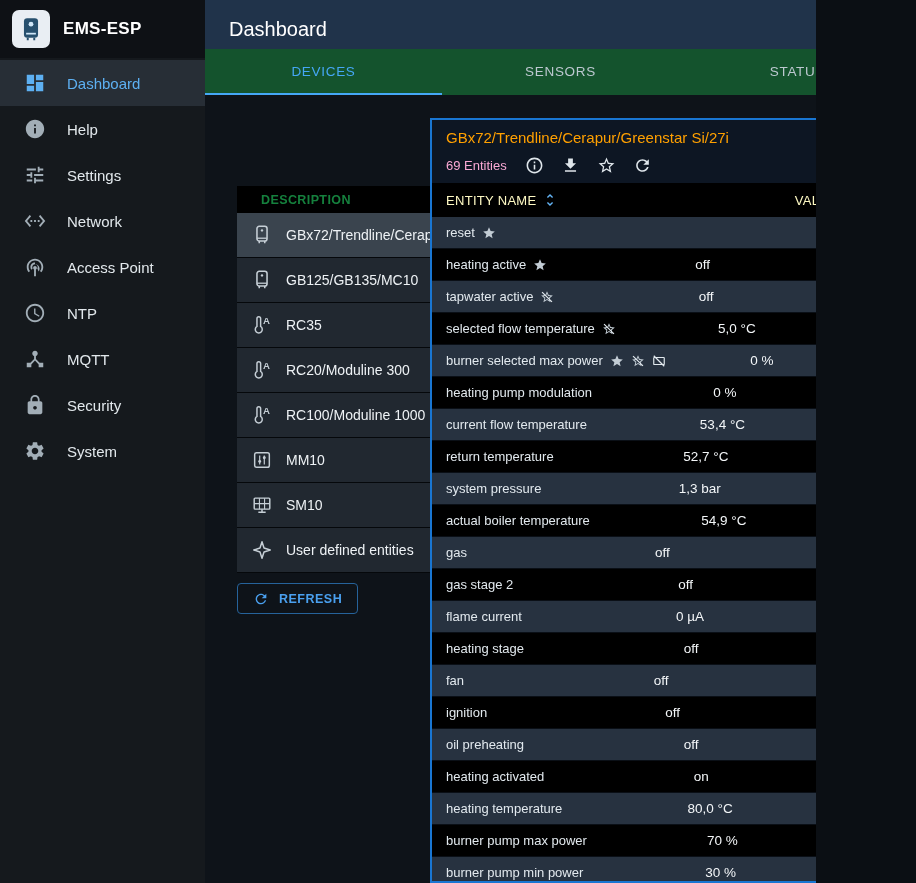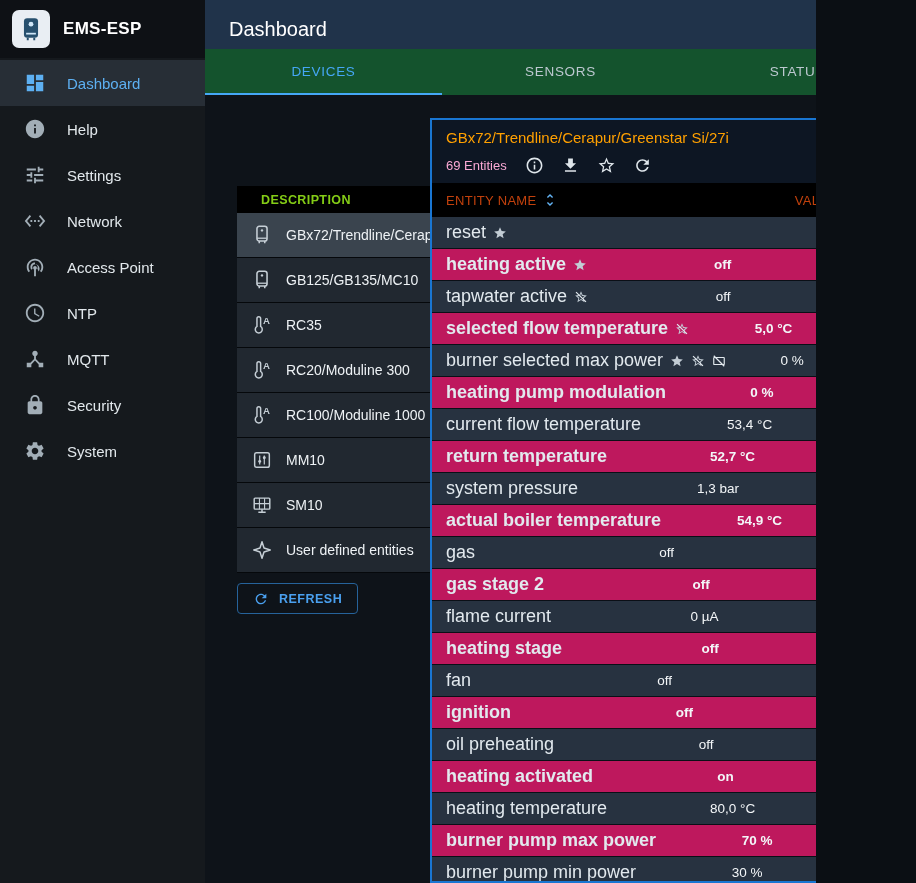--- a/index.html
+++ b/index.html
@@ -38,21 +38,21 @@
   .tabbar{position:absolute;left:205px;top:49px;width:711px;height:46px;display:flex;background:#14532d;z-index:2;}
   .tab{flex:1;display:flex;align-items:center;justify-content:center;font-size:13.5px;letter-spacing:.7px;
        color:#bdc8d0;border-bottom:2px solid transparent;cursor:pointer;font-weight:500;}
   .tab.active{color:#45a7f5;border-bottom-color:#45a7f5;}
 
   
   .content{position:absolute;left:205px;top:104px;width:711px;height:779px;background:#0e1319;}
 
   
   .device-table{position:absolute;left:32px;top:82px;width:312px;}
-  .dt-header{height:27px;background:#000;color:#84cc16;font-size:12.5px;font-weight:bold;letter-spacing:.4px;
+  .dt-header{height:27px;background:#000;color:#15803d;font-size:12.5px;font-weight:bold;letter-spacing:.4px;
              display:flex;align-items:center;padding-left:24px;}
   .dev-row{height:45px;background:#212830;display:flex;align-items:center;gap:13px;padding-left:14px;
            border-bottom:1px solid #05080b;cursor:pointer;}
   .dev-row.selected{background:#3a444e;}
   .dev-icon{width:22px;height:22px;color:#c6cfd6;flex:0 0 22px;display:flex;}
   .dev-icon svg{width:22px;height:22px;}
   .dev-label{font-size:14px;color:#eef2f5;white-space:nowrap;}
   .refresh-btn{margin-top:10px;display:flex;align-items:center;gap:10px;height:31px;padding:0 15px;
                background:transparent;border:1px solid #26639b;border-radius:4px;color:#4aa0ef;
                font-size:12.5px;font-weight:bold;letter-spacing:.5px;font-family:inherit;cursor:pointer;}
@@ -62,29 +62,29 @@
   .dialog{position:absolute;left:225px;top:14px;width:476px;height:765px;border:2px solid #1976d2;
           background:#0d1623;z-index:5;overflow:hidden;}
   .dlg-title{color:#ffa000;font-size:15px;padding:9px 14px 3px;white-space:nowrap;}
   .dlg-toolbar{display:flex;align-items:center;gap:17px;padding:6px 12px 8px 14px;}
   .entities-count{color:#f9a8d4;font-size:13px;margin-right:1px;}
   .tb-icon{display:flex;cursor:pointer;}
   .tb-icon svg{width:19px;height:19px;fill:#dfe6eb;}
   .tb-close{margin-left:auto;display:flex;cursor:pointer;}
   .tb-close svg{width:20px;height:20px;fill:#90a2ad;}
   .ehead{display:flex;align-items:center;background:#000;height:34px;padding-left:14px;
-         color:#c2410c;font-size:13px;letter-spacing:.3px;}
+         color:#fef9c3;font-size:13px;letter-spacing:.3px;}
   .ehead-name{display:flex;align-items:center;gap:6px;cursor:pointer;}
   .ehead-value{flex:1;display:flex;justify-content:flex-end;align-items:center;gap:4px;cursor:pointer;}
   .sort svg{width:16px;height:16px;fill:#64b5f6;display:block;}
   .ehead-spacer{width:46px;}
   .erow{display:flex;align-items:center;height:32px;padding-left:14px;background:#273240;
         border-bottom:1px solid #0a0f16;}
-  .erow.alt{background:#be185d;font-weight:bold;}
-  .ename{display:flex;align-items:center;gap:7px;color:#e2e9ee;font-size:18px;white-space:nowrap;}
+  .erow.alt{background:#000000;}
+  .ename{display:flex;align-items:flex-end;gap:7px;color:#e2e9ee;font-size:13px;white-space:nowrap;}
   .mini{width:14px;height:14px;display:flex;}
   .mini svg{width:14px;height:14px;fill:#c2ccd4;}
   .evalue{flex:1;text-align:center;color:#f3f6f8;font-size:13.5px;white-space:nowrap;}
   .eaction{width:46px;display:flex;justify-content:center;align-items:center;}
   .act-play svg{width:20px;height:20px;fill:#2f9df5;}
   .act-edit svg{width:16px;height:16px;fill:#74b6e8;}
   .eaction span{display:flex;cursor:pointer;}
 </style>
 </head>
 <body>

